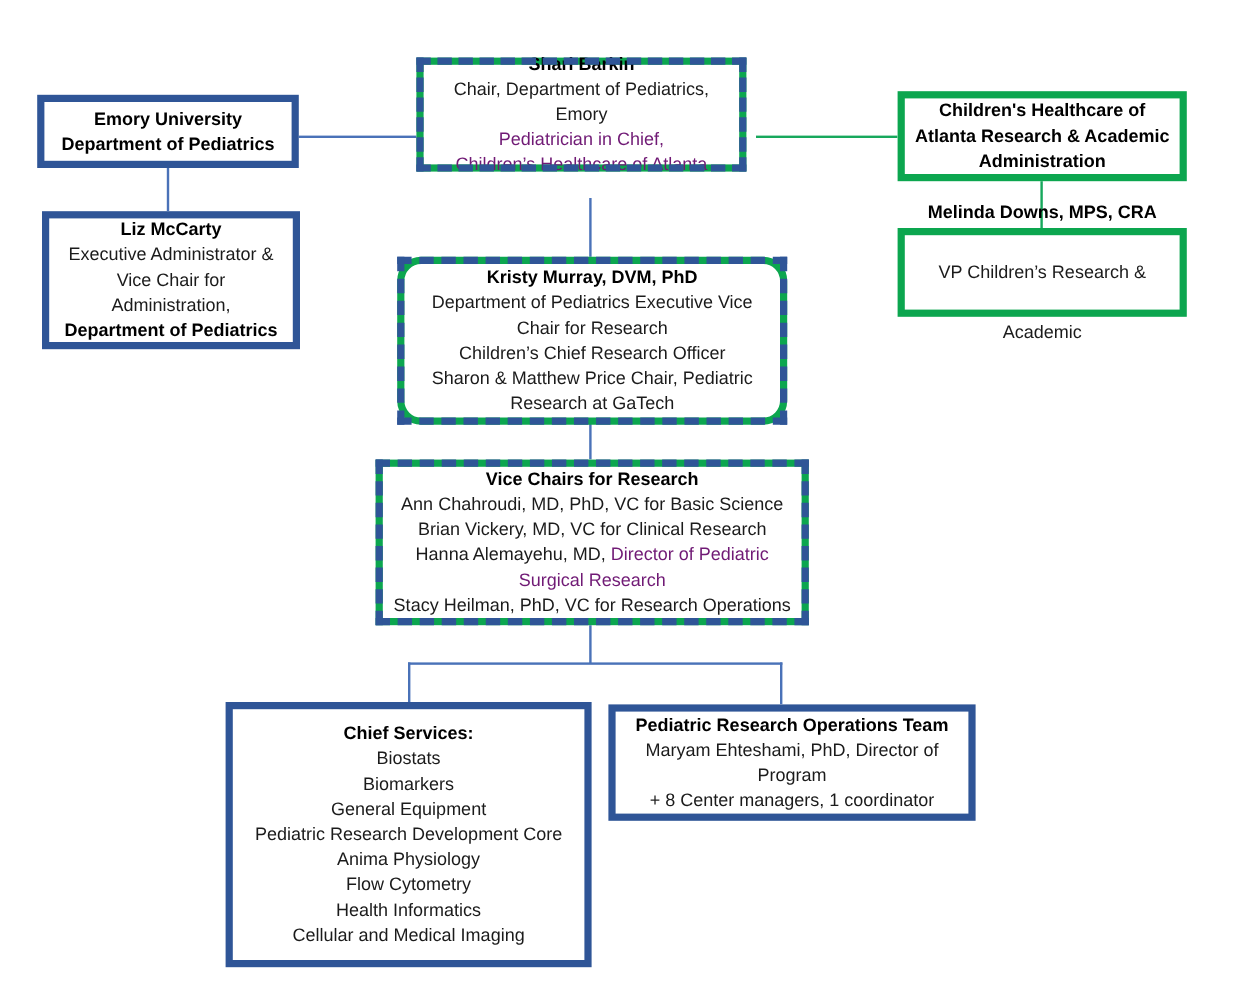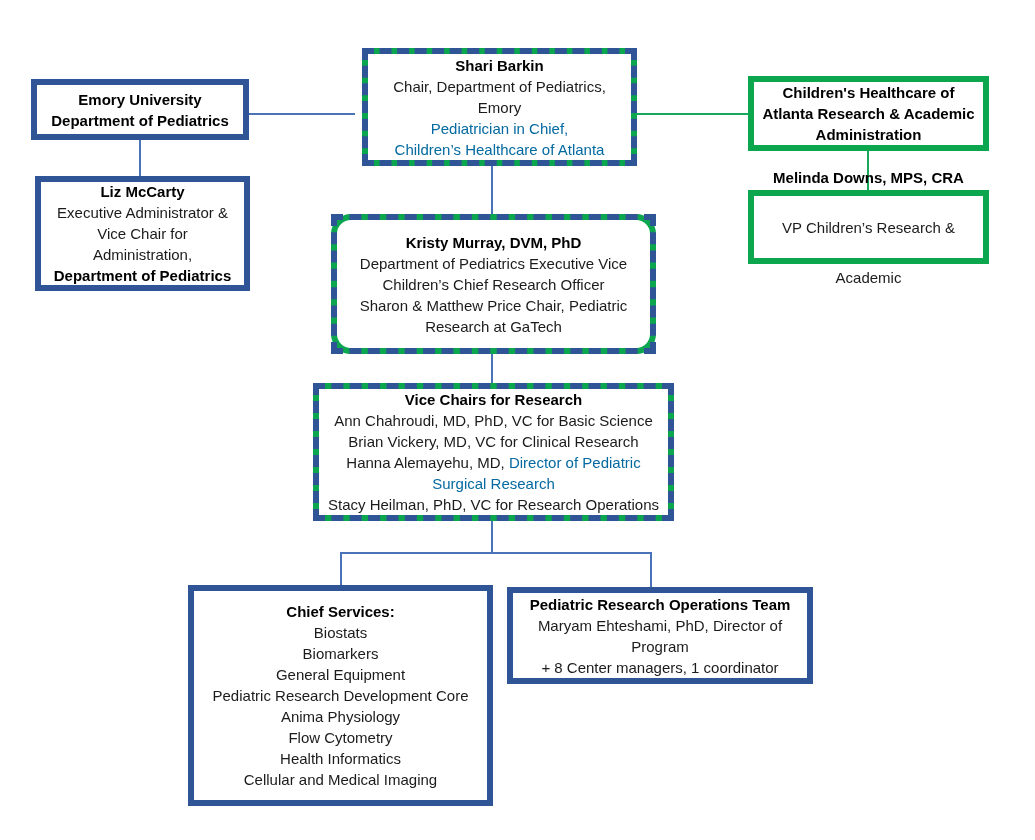--- a/index.html
+++ b/index.html
@@ -16,30 +16,30 @@
   }
   .line-div { white-space:nowrap; }
   .b-blue  { border:6px solid #2f5597; }
   .b-green { border:6px solid #0ca64f; }
   .b-dual  { border:6px solid #0ca64f; }
   .b-dual::after {
     content:""; position:absolute; inset:-6px;
     border:6px dashed #2f5597; pointer-events:none;
   }
   .bold  { font-weight:bold; color:#000000; }
-  .gray  { color:#0369a1; }
+  .gray  { color:#701a75; }
   .hline, .vline { position:absolute; z-index:1; }
   .hline { height:2px; }
   .vline { width:2px; }
   .c-blue  { background:#4a72b8; }
   .c-green { background:#17a85c; }
 
   
   #box-emory   { left:31px;  top:79px;  width:218px; height:61px;  }
-  #box-shari   { left:362px; top:48px;  width:275px; height:118px; }
+  #box-shari   { left:347px; top:48px;  width:275px; height:95px; }
   #box-choa    { left:748px; top:76px;  width:241px; height:75px;  }
   #box-liz     { left:35px;  top:176px; width:215px; height:115px; }
   #box-melinda { left:748px; top:190px; width:241px; height:74px;gap:29px;  }
   #box-kristy  { left:331px; top:214px; width:325px; height:140px;border-radius:20px; }
   #box-vice    { left:313px; top:383px; width:361px; height:138px; padding:2px 4px; }
   #box-core    { left:188px; top:585px; width:305px; height:221px; }
   #box-ops     { left:507px; top:587px; width:306px; height:97px;  }
 
   
   #ln-emory-shari   { left:248px; top:113px; width:107px; }
@@ -98,20 +98,21 @@
 
   <div class="box b-green" id="box-melinda">
     <div class="line-div bold">Melinda Downs, MPS, CRA</div>
     <div class="line-div">VP Children’s Research &amp;</div>
     <div class="line-div">Academic</div>
   </div>
 
   <div class="box b-dual" id="box-kristy">
     <div class="line-div bold">Kristy Murray, DVM, PhD</div>
     <div class="line-div">Department of  Pediatrics Executive Vice</div>
+    <div class="line-div">Chair for Research</div>
     <div class="line-div">Children’s Chief Research Officer</div>
     <div class="line-div">Sharon &amp; Matthew Price Chair, Pediatric</div>
     <div class="line-div">Research at GaTech</div>
   </div>
 
   <div class="box b-dual" id="box-vice">
     <div class="line-div bold">Vice Chairs for Research</div>
     <div class="line-div">Ann Chahroudi, MD, PhD, VC for Basic Science</div>
     <div class="line-div">Brian Vickery, MD, VC for Clinical Research</div>
     <div class="line-div"><span>Hanna Alemayehu, MD,</span> <span class="gray">Director of Pediatric</span></div>

